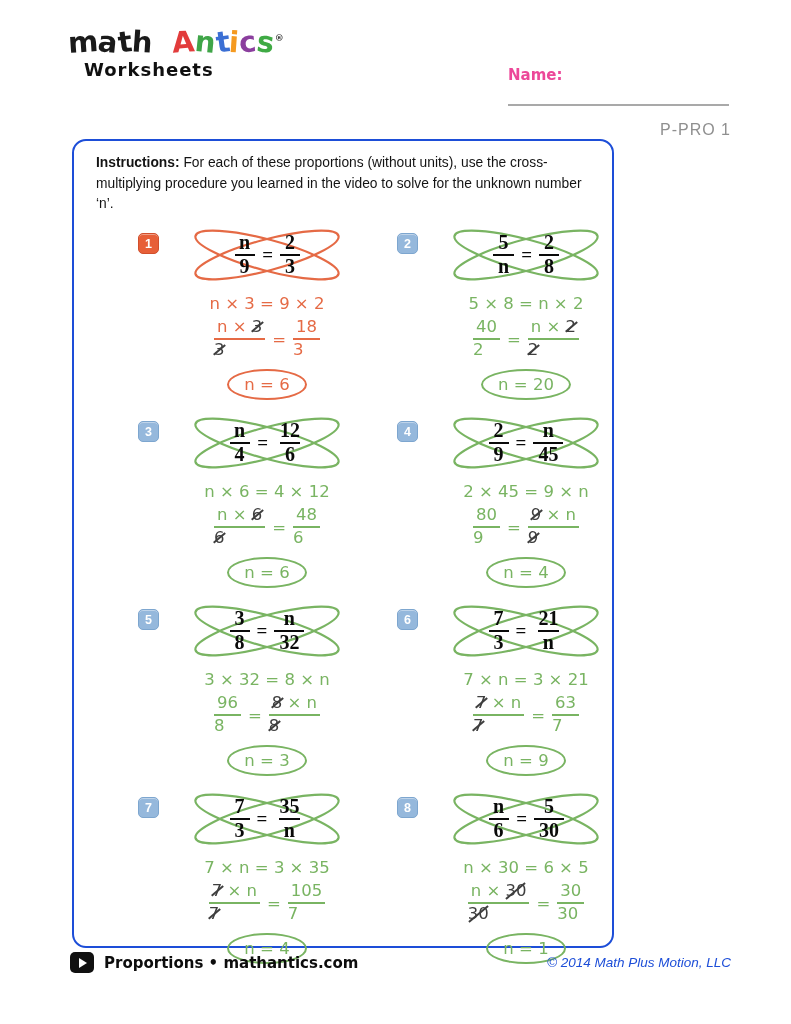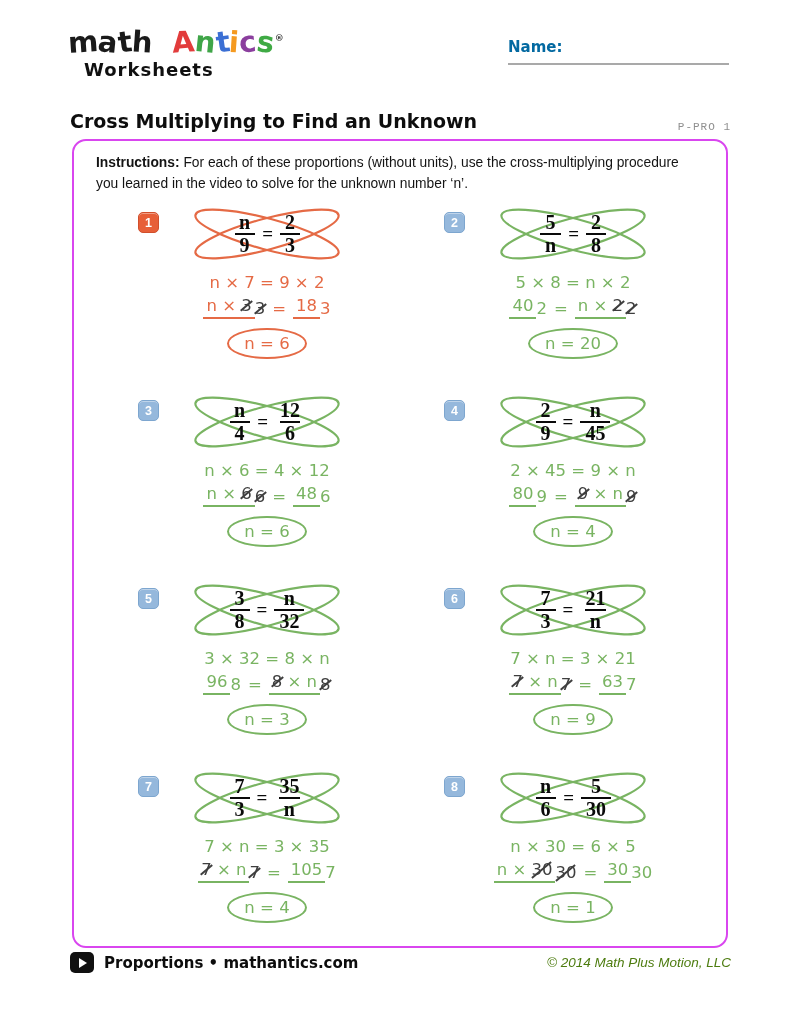--- a/index.html
+++ b/index.html
@@ -10,31 +10,31 @@
   .logo{position:absolute;left:68px;top:28px;}
   .logo-line1{font-family:"DejaVu Sans",sans-serif;font-weight:bold;font-size:29px;line-height:1;}
   .logo-word{display:inline-block;}
   .logo-word + .logo-word{margin-left:10px;}
   .lglet{display:inline-block;transform:rotate(var(--r,0deg));}
   .reg{font-size:9px;vertical-align:super;color:#333;margin-left:1px;}
   .logo-line2{font-family:"DejaVu Sans",sans-serif;font-weight:bold;font-size:18px;
               letter-spacing:1px;color:#101010;margin:2px 0 12px 16px;}
 
   .namedate{position:absolute;left:508px;top:38px;width:221px;}
-  .nd-row{font-weight:bold;font-size:15px;color:#0369a1;border-bottom:2px solid #a9a9a9;
-          padding-bottom:7px;margin-bottom:12px;font-family:"DejaVu Sans",sans-serif;}
+  .nd-row{font-weight:bold;font-size:15px;color:#ec4899;border-bottom:2px solid #a9a9a9;
+          padding-bottom:20px;margin-bottom:12px;font-family:"DejaVu Sans",sans-serif;margin-top:28px;}
 
   .title{position:absolute;left:70px;top:110px;font-size:19px;font-weight:bold;color:#0d0d0d;
          font-family:"DejaVu Sans",sans-serif;}
-  .doc-code{position:absolute;right:60px;top:121px;font-family:Liberation Mono, monospace;
-            font-size:11px;color:#8f8f8f;letter-spacing:1px;margin-left:20px;}
+  .doc-code{position:absolute;right:60px;top:121px;font-family:Liberation Sans, sans-serif;
+            font-size:16px;color:#8f8f8f;letter-spacing:1px;margin-left:20px;}
 
   
-  .main-box{position:absolute;left:72px;top:139px;width:656px;height:809px;
-            border:2px solid #d946ef;border-radius:14px;box-sizing:border-box;}
+  .main-box{position:absolute;left:72px;top:139px;width:542px;height:809px;
+            border:2px solid #1d4ed8;border-radius:14px;box-sizing:border-box;}
   .instructions{padding:12px 22px 0 22px;font-size:13.8px;line-height:1.5;color:#141414;max-width:612px;}
   .instructions .ilabel{font-weight:bold;}
 
   
   .problems{display:grid;grid-template-columns:1fr 1fr;row-gap:4px;margin-top:8px;}
   .problem{display:flex;align-items:flex-start;min-height:184px;padding-left:64px;--ink:#79b462;}
   .problem:nth-child(even){padding-left:44px;}
 
   .badge{width:21px;height:21px;border-radius:5px;color:#fff;font-size:12.5px;font-weight:bold;
          display:flex;align-items:center;justify-content:center;margin-top:10px;flex:none;
@@ -51,61 +51,60 @@
   .frac{display:flex;flex-direction:column;align-items:center;font-size:20px;line-height:1.08;}
   .frac .num,.frac .den{padding:0 5px;}
   .frac .den{border-top:2.5px solid #0a0a0a;}
   .peq{font-size:19px;margin:0 7px;}
 
   .eq1{margin-top:7px;font-size:16.5px;color:var(--ink);white-space:nowrap;
        font-family:"DejaVu Sans",sans-serif;}
   .eq2{margin-top:5px;display:flex;align-items:center;color:var(--ink);font-size:16.5px;
        font-family:"DejaVu Sans",sans-serif;}
   .heq{margin:0 7px;}
-  .hfrac{display:inline-flex;align-items:flex-end;line-height:1.15;}
+  .hfrac{display:inline-flex;flex-direction:column;align-items:flex-start;line-height:1.15;}
   .hnum{border-bottom:2px solid var(--ink);padding:0 3px 1px;white-space:nowrap;}
   .hden{padding-top:1px;white-space:nowrap;}
   .cancel{position:relative;color:#3e3e3e;}
   .cancel::after{content:"";position:absolute;left:-2px;right:-2px;top:45%;
                  border-top:2px solid #3e3e3e;transform:rotate(-40deg);}
 
   .answer{margin-top:9px;border:2px solid var(--ink);border-radius:50%;padding:4px 15px;
           color:var(--ink);font-size:16.5px;white-space:nowrap;font-family:"DejaVu Sans",sans-serif;}
 
   
   .footer{position:absolute;left:70px;right:60px;top:952px;display:flex;
           justify-content:space-between;align-items:center;}
   .footer-left{display:flex;align-items:center;font-weight:bold;font-size:15px;color:#0d0d0d;
                font-family:"DejaVu Sans",sans-serif;}
   .play{width:24px;height:21px;border-radius:5px;background:#101010;display:flex;
         align-items:center;justify-content:center;margin-right:10px;}
   .play::after{content:"";border-left:8px solid #fff;border-top:5px solid transparent;
                border-bottom:5px solid transparent;margin-left:2px;}
-  .footer-right{font-style:italic;font-size:13.5px;color:#4d7c0f;}
+  .footer-right{font-style:italic;font-size:13.5px;color:#1d4ed8;}
 </style>
 </head>
 <body>
 
 <div class="page">
 
   <div class="logo">
     <div class="logo-line1">
       <span class="logo-word"><span class="lglet" style="color: rgb(26, 26, 26); --r: -4deg;">m</span><span class="lglet" style="color: rgb(26, 26, 26); --r: 6deg;">a</span><span class="lglet" style="color: rgb(26, 26, 26); --r: -8deg;">t</span><span class="lglet" style="color: rgb(26, 26, 26); --r: 4deg;">h</span></span>
       <span class="logo-word"><span class="lglet" style="color: rgb(226, 60, 60); --r: -4deg;">A</span><span class="lglet" style="color: rgb(63, 165, 72); --r: 6deg;">n</span><span class="lglet" style="color: rgb(59, 111, 212); --r: -8deg;">t</span><span class="lglet" style="color: rgb(245, 154, 32); --r: 4deg;">i</span><span class="lglet" style="color: rgb(139, 63, 158); --r: -6deg;">c</span><span class="lglet" style="color: rgb(63, 170, 68); --r: 8deg;">s</span></span><span class="reg">®</span>
     </div>
     <div class="logo-line2">Worksheets</div>
   </div>
 
   <div class="namedate">
     <div class="nd-row">
       <span>Name:</span>
     </div>
   </div>
 
-  <div class="title">Cross Multiplying to Find an Unknown</div>
   <div class="doc-code">P-PRO 1</div>
 
   <div class="main-box">
     <div class="instructions">
       <span class="ilabel">Instructions:</span><span> For each of these proportions (without units), use the cross-multiplying procedure you learned in the video to solve for the unknown number ‘n’.</span>
     </div>
 
     <div class="problems">
   <div class="problem" style="--ink: #e56a45;">
     <div class="badge badge-orange">1</div>
@@ -120,21 +119,21 @@
             <span class="num">n</span>
             <span class="den">9</span>
           </span>
           <span class="peq">=</span>
           <span class="frac">
             <span class="num">2</span>
             <span class="den">3</span>
           </span>
         </div>
       </div>
-      <div class="eq1">n × 7 = 9 × 2</div>
+      <div class="eq1">n × 3 = 9 × 2</div>
       <div class="eq2">
         <span class="hfrac left">
           <span class="hnum"><span>n × </span><span class="cancel">3</span></span>
           <span class="hden"><span class="cancel">3</span></span>
         </span>
         <span class="heq">=</span>
         <span class="hfrac right">
           <span class="hnum"><span>18</span></span>
           <span class="hden"><span>3</span></span>
         </span>

